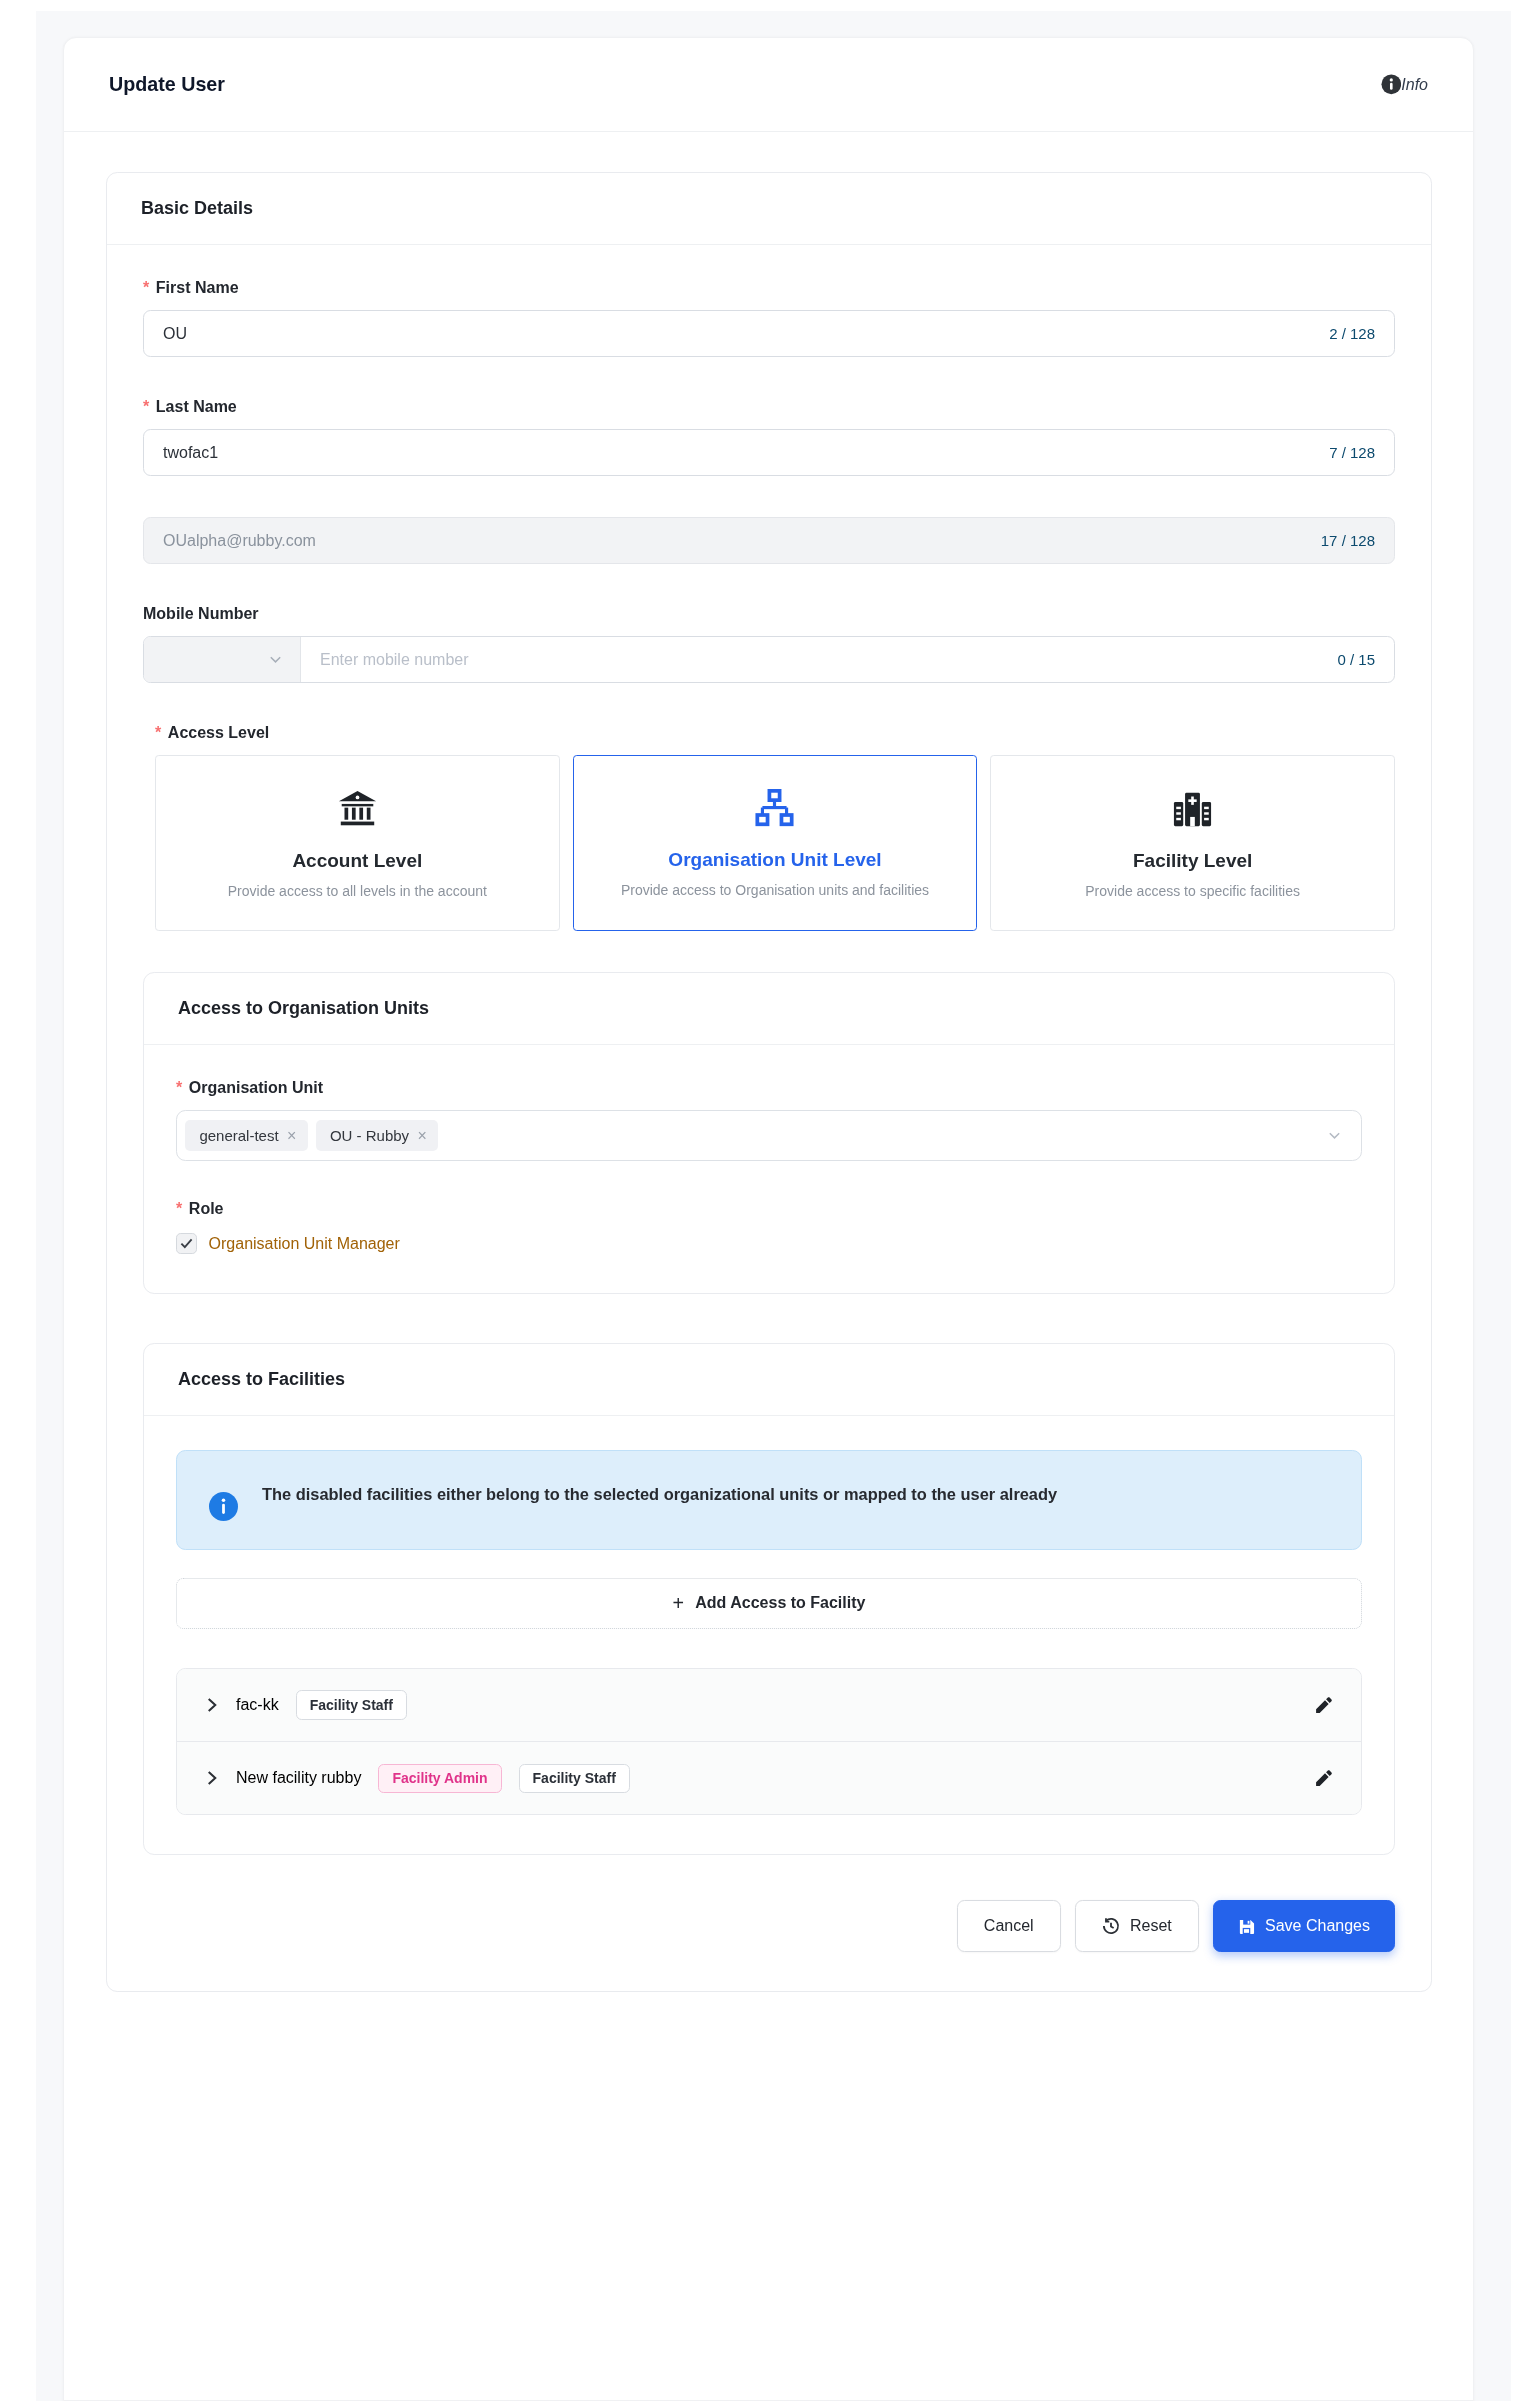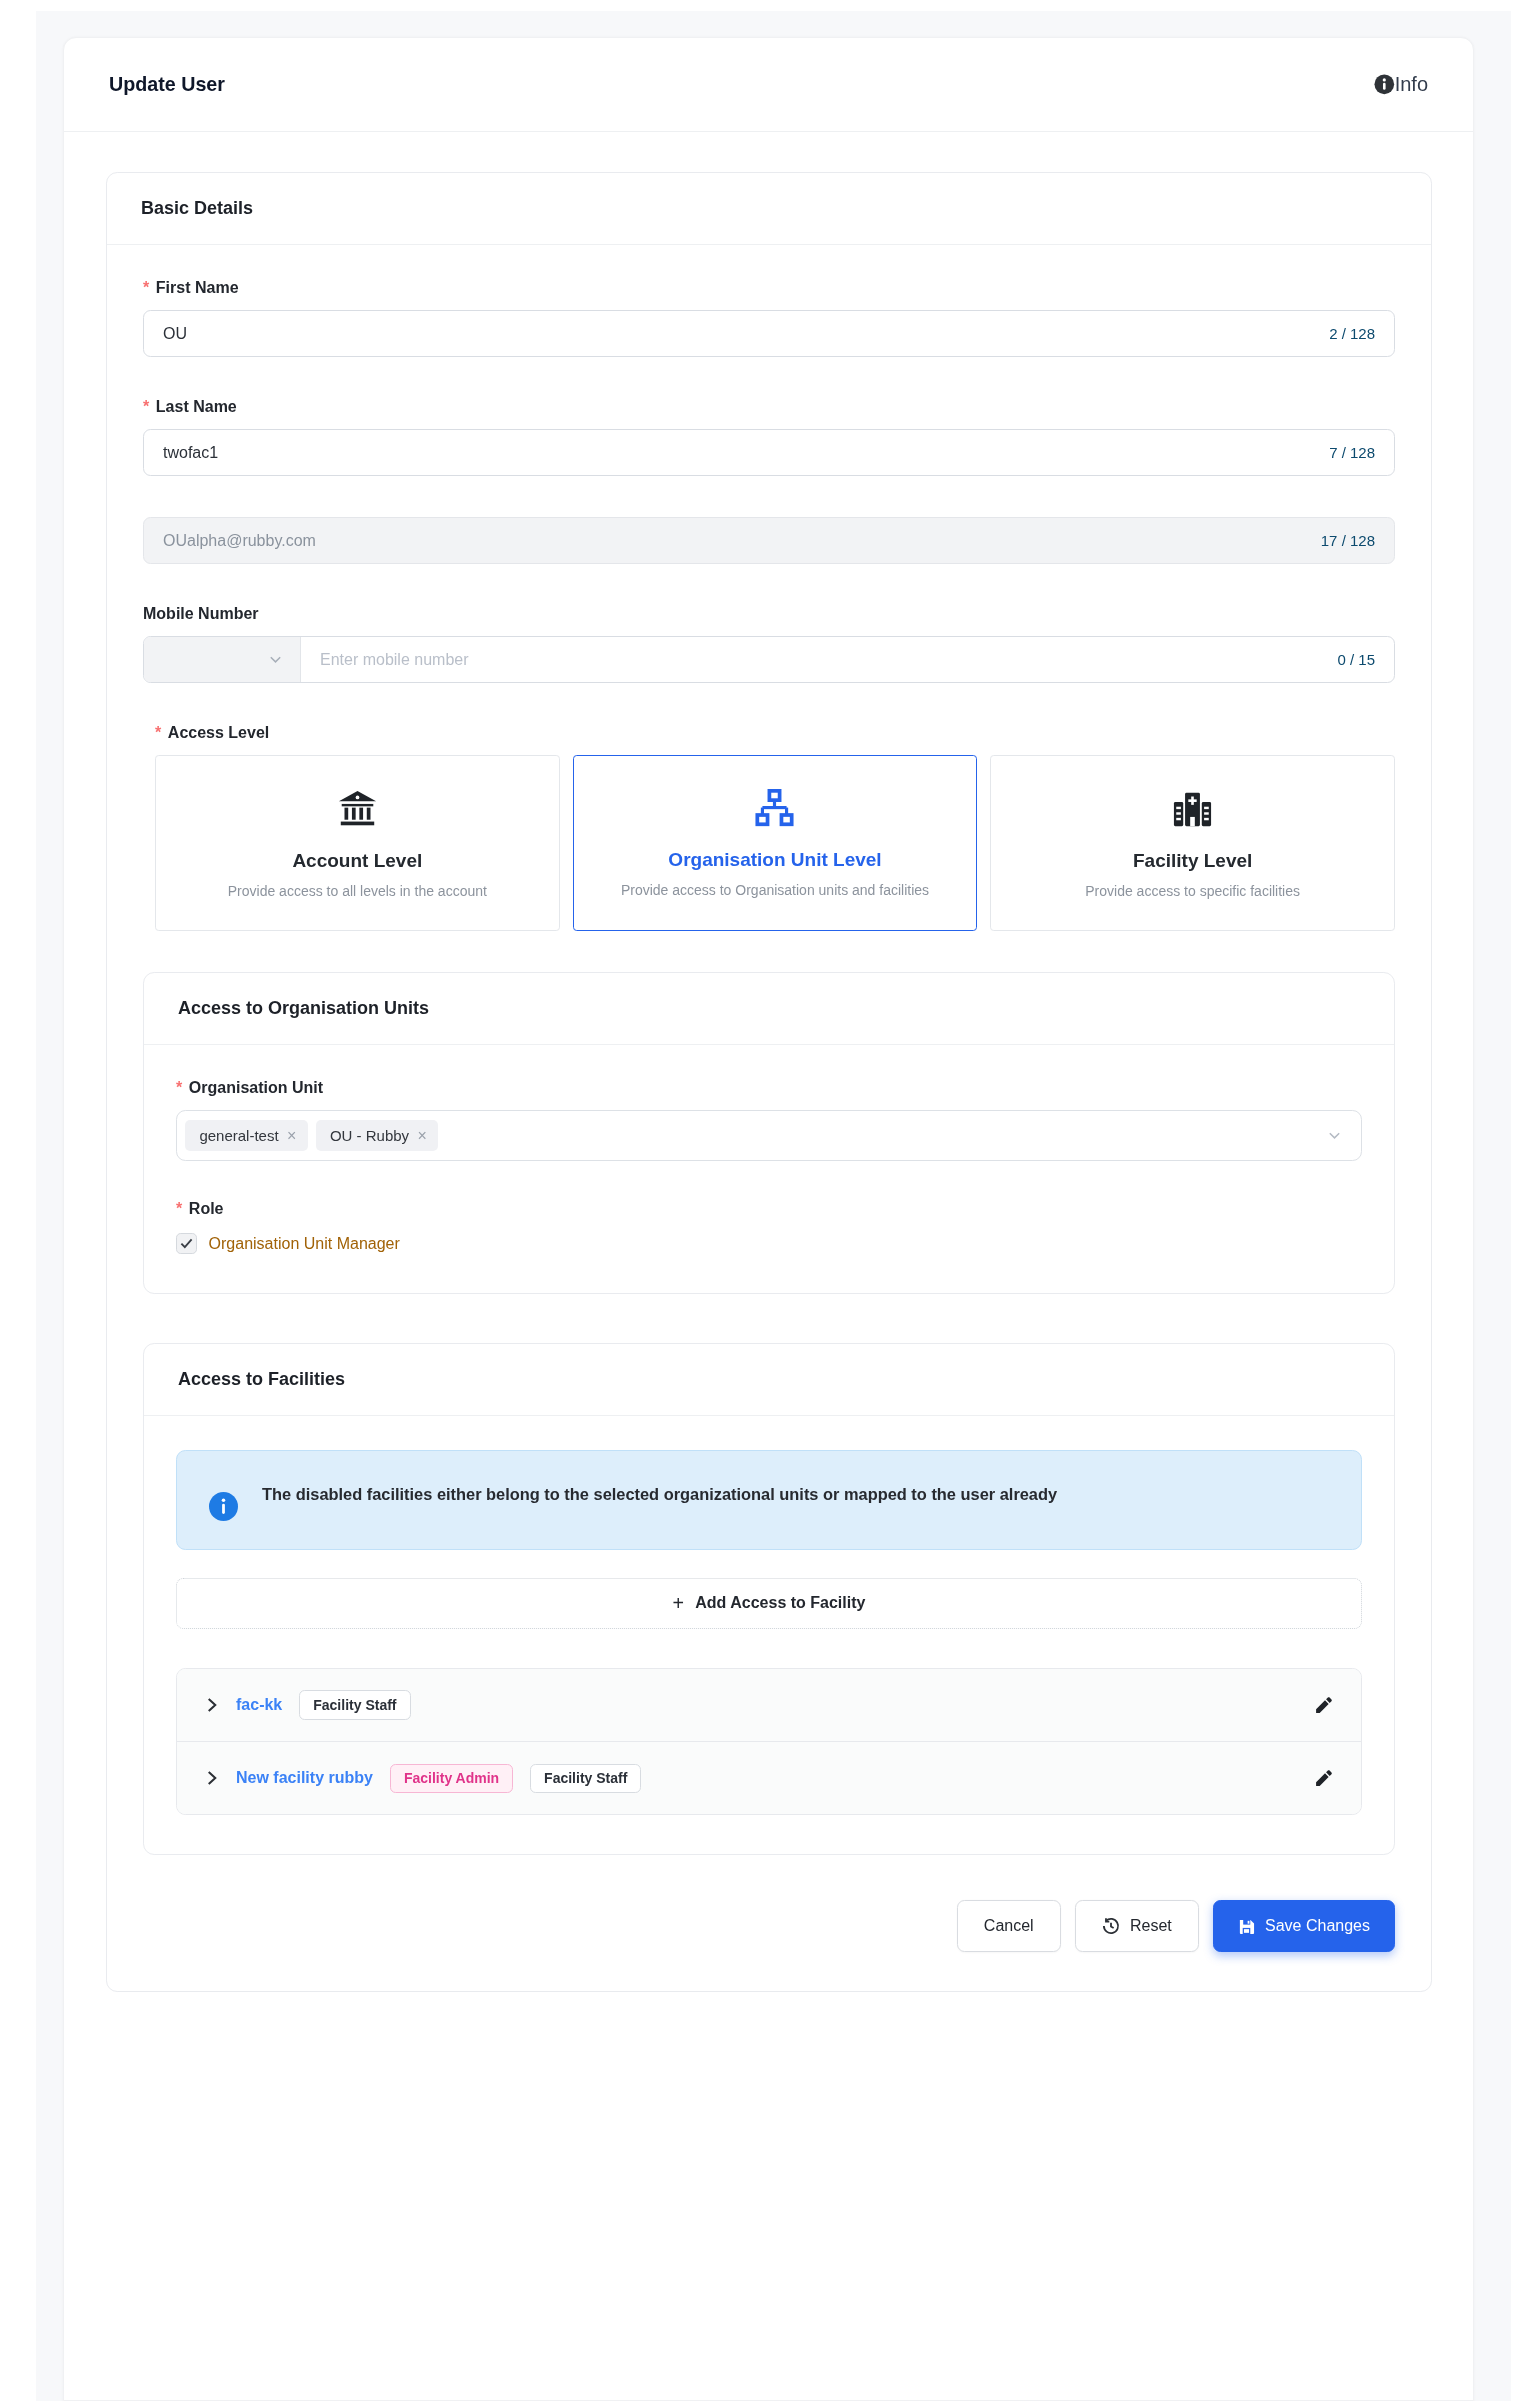--- a/index.html
+++ b/index.html
@@ -8,21 +8,21 @@
 
   .page-bg { position:absolute; left:36px; top:11.2px; right:4.7px; bottom:0; background:#f7f8fa; }
 
   .outer-card { position:absolute; left:63px; top:37px; width:1411px; height:2364px;
     background:#ffffff; border:0.9px solid #f0f1f3; border-radius:13px 13px 0 0;
     box-shadow:0 0.9px 2.8px rgba(0,0,0,.04); }
 
   .panel-header { height:94px; display:flex; align-items:center; justify-content:space-between;
     padding:0 45px; border-bottom:0.9px solid #eef0f2; }
   .panel-header h1 { font-size:19.7px; font-weight:bold; color:#0f172a; }
-  .info-btn { display:flex; align-items:center; gap:0; cursor:pointer; font-size:20px; color:#333d4d; }
+  .info-btn { display:flex; align-items:center; gap:0; cursor:pointer; font-size:16px; color:#333d4d;font-style:italic; }
 
   .panel-body { padding:40px 41px 0 42px; }
 
   .card { border:0.9px solid #e9ebef; border-radius:11.2px; background:#fff; }
   .card-header { padding:25px 34px; border-bottom:0.9px solid #eef0f2; }
   .card-header h2 { font-size:18px; font-weight:bold; color:#1d2128; }
   .main-card > .card-body { padding:34px 36px 39px 36px; }
 
   .field { margin-bottom:41px; }
   .field-label { font-size:16px; font-weight:600; color:#23272e; margin-bottom:13px; }
@@ -75,21 +75,21 @@
     display:flex; align-items:center; justify-content:center; margin-top:13px; }
 
   .add-facility { margin-top:28px; height:51px; width:100%; background:#fff;
     border:1.9px dotted #ced3d9; border-radius:7.5px; display:flex; align-items:center;
     justify-content:center; gap:11.2px; font-size:16px; font-weight:600; color:#23272e; cursor:pointer; }
   .plus { font-size:19.7px; font-weight:400; }
 
   .fac-list { margin-top:39px; border:0.9px solid #e7e9ed; border-radius:9.4px; overflow:hidden; }
   .fac-row { background:#fafbfb; padding:21.5px 28px; display:flex; align-items:center; gap:17px; }
   .fac-row + .fac-row { border-top:0.9px solid #e7e9ed; }
-  .fac-name { font-size:16px; font-weight:bold; color:#3b82f6; }
+  .fac-name { font-size:16px; font-weight:normal; color:#000000; }
   .role-tag { padding:5.6px 13px; border-radius:5.6px; border:0.9px solid #d8dce1; background:#fff;
     font-size:14px; font-weight:600; color:#2b3038; }
   .role-tag.pink { background:#fff0f6; border-color:#f7b6d4; color:#e0338a; }
   .edit-btn { margin-left:auto; cursor:pointer; display:flex; }
   .chev-right { display:flex; cursor:pointer; }
 
   .footer-actions { display:flex; justify-content:flex-end; gap:14px; margin-top:45px; }
   .btn { height:52px; border-radius:7.5px; display:flex; align-items:center; justify-content:center;
     gap:10.3px; font-size:16px; cursor:pointer; border:0.9px solid #d9dce1; background:#fff; color:#23272e;
     padding:0 26px; box-shadow:0 0.9px 1.9px rgba(0,0,0,.03); }

